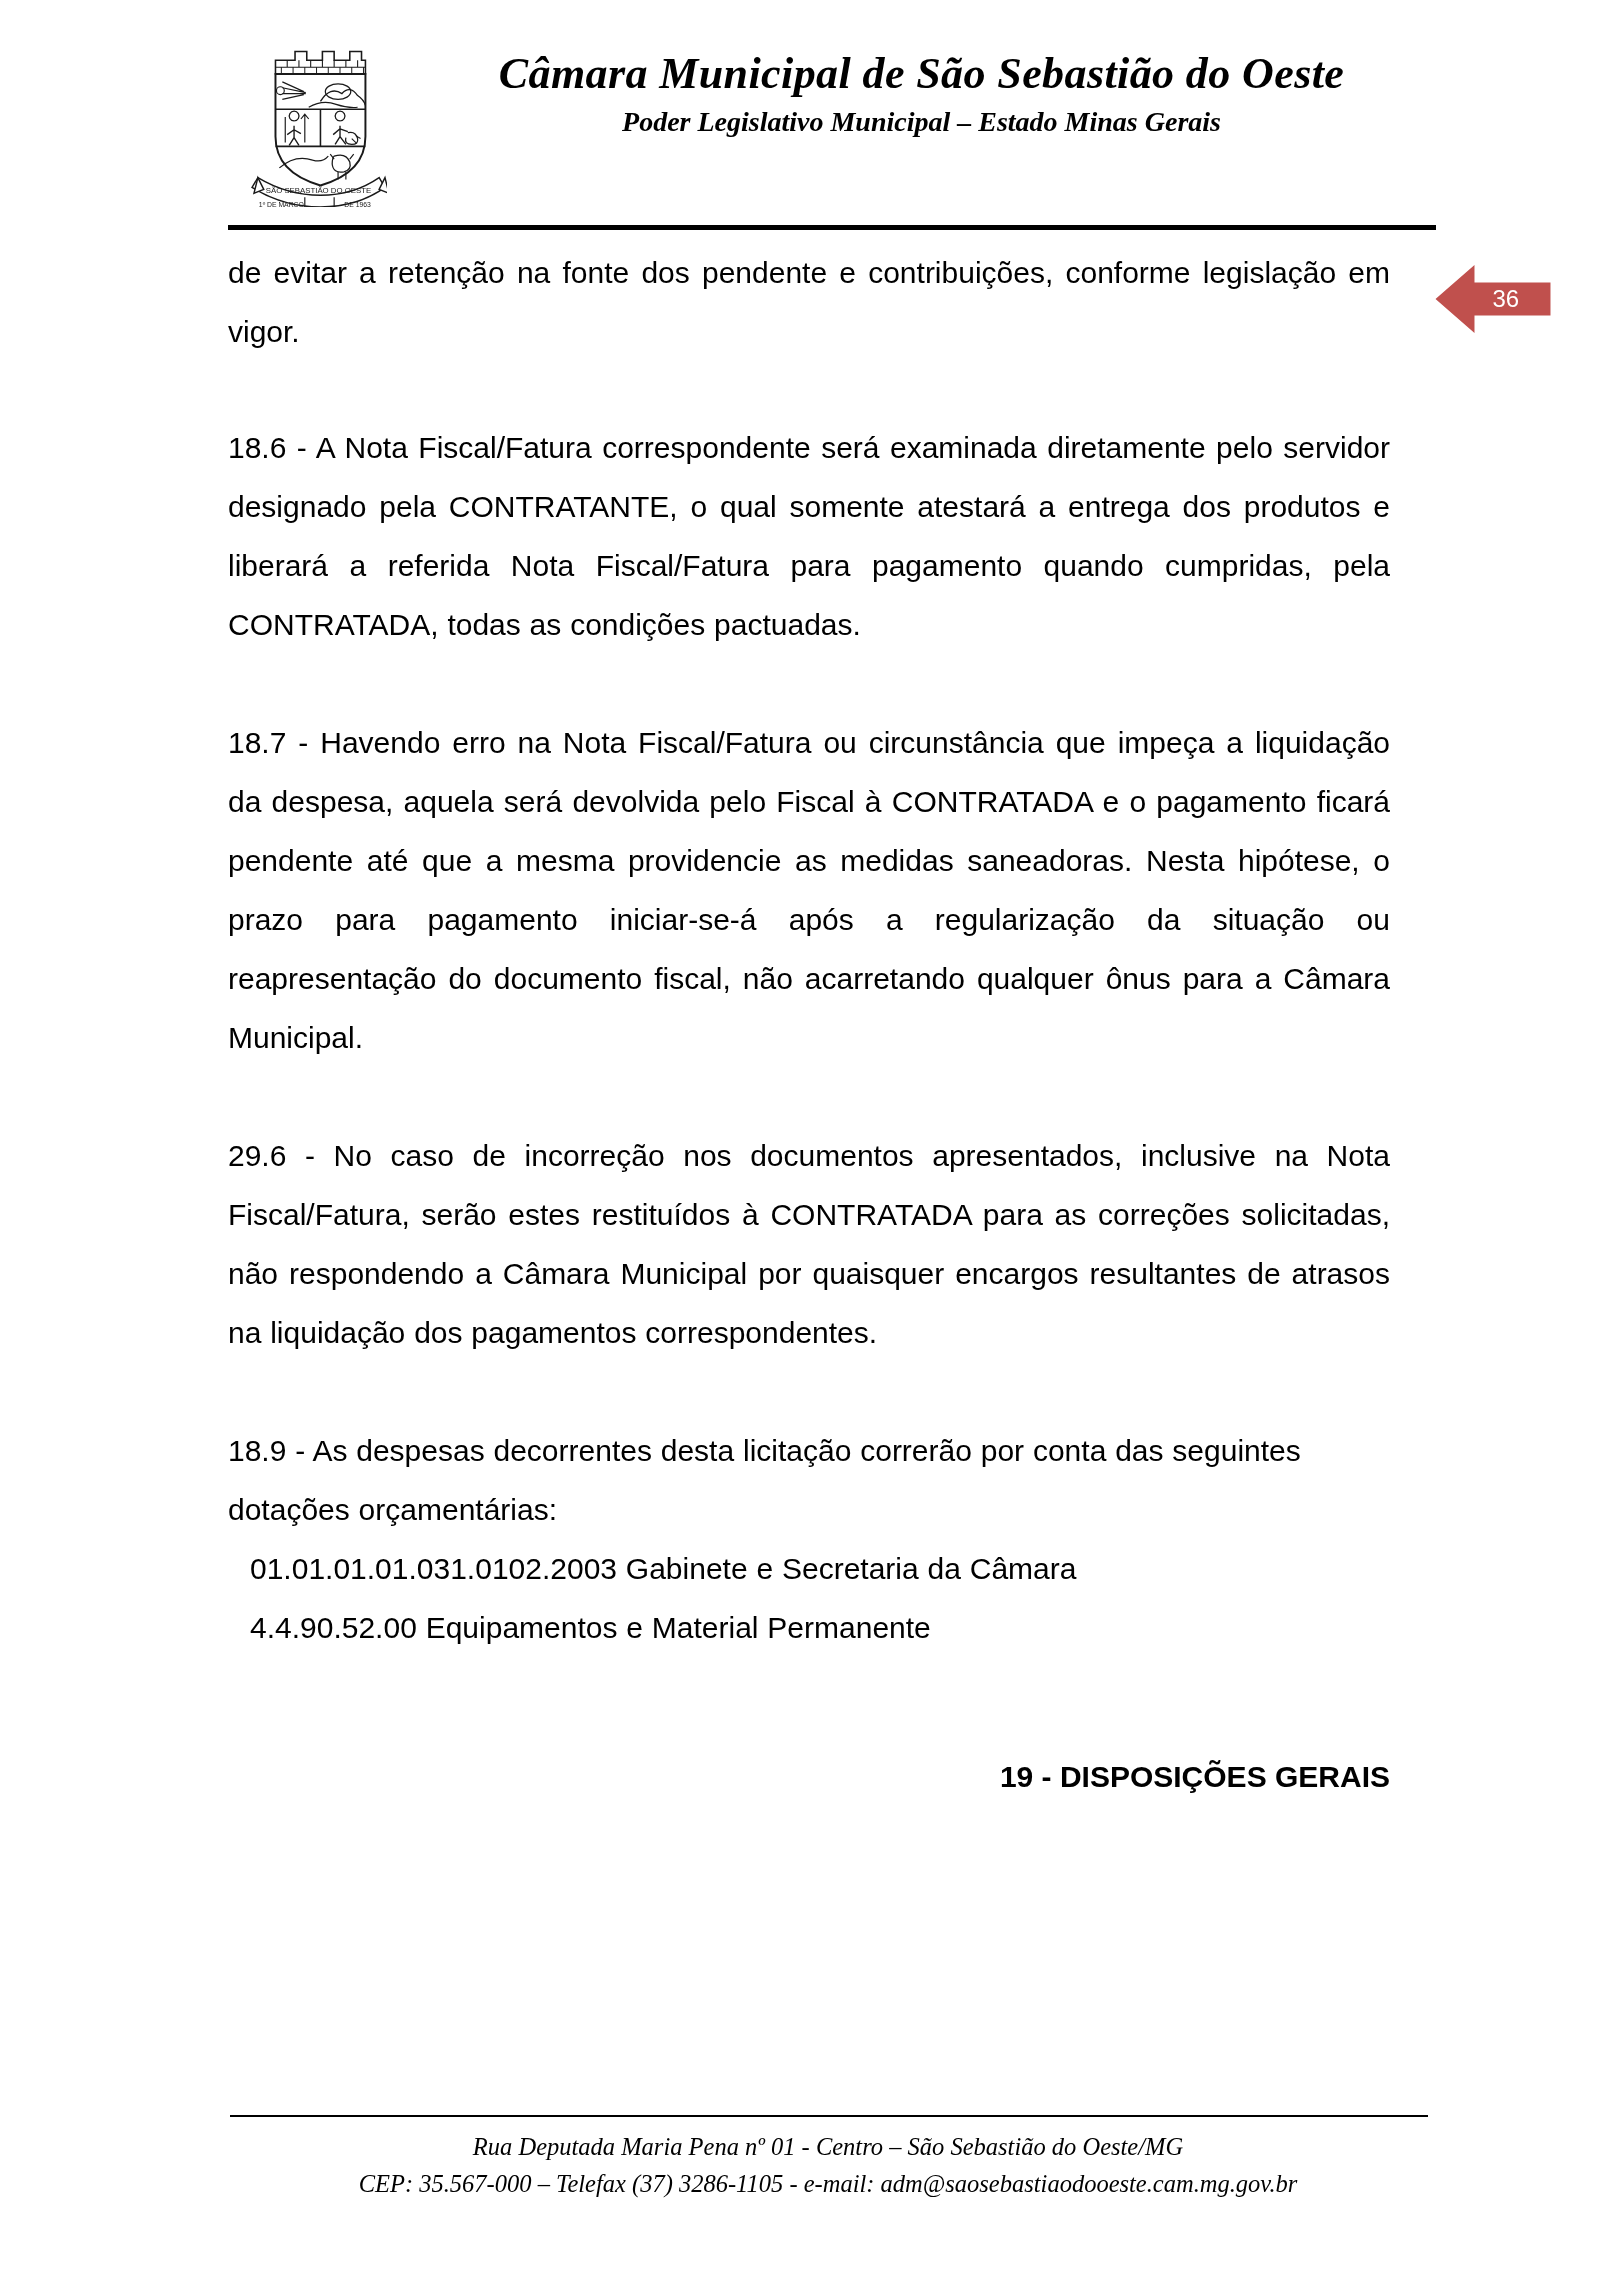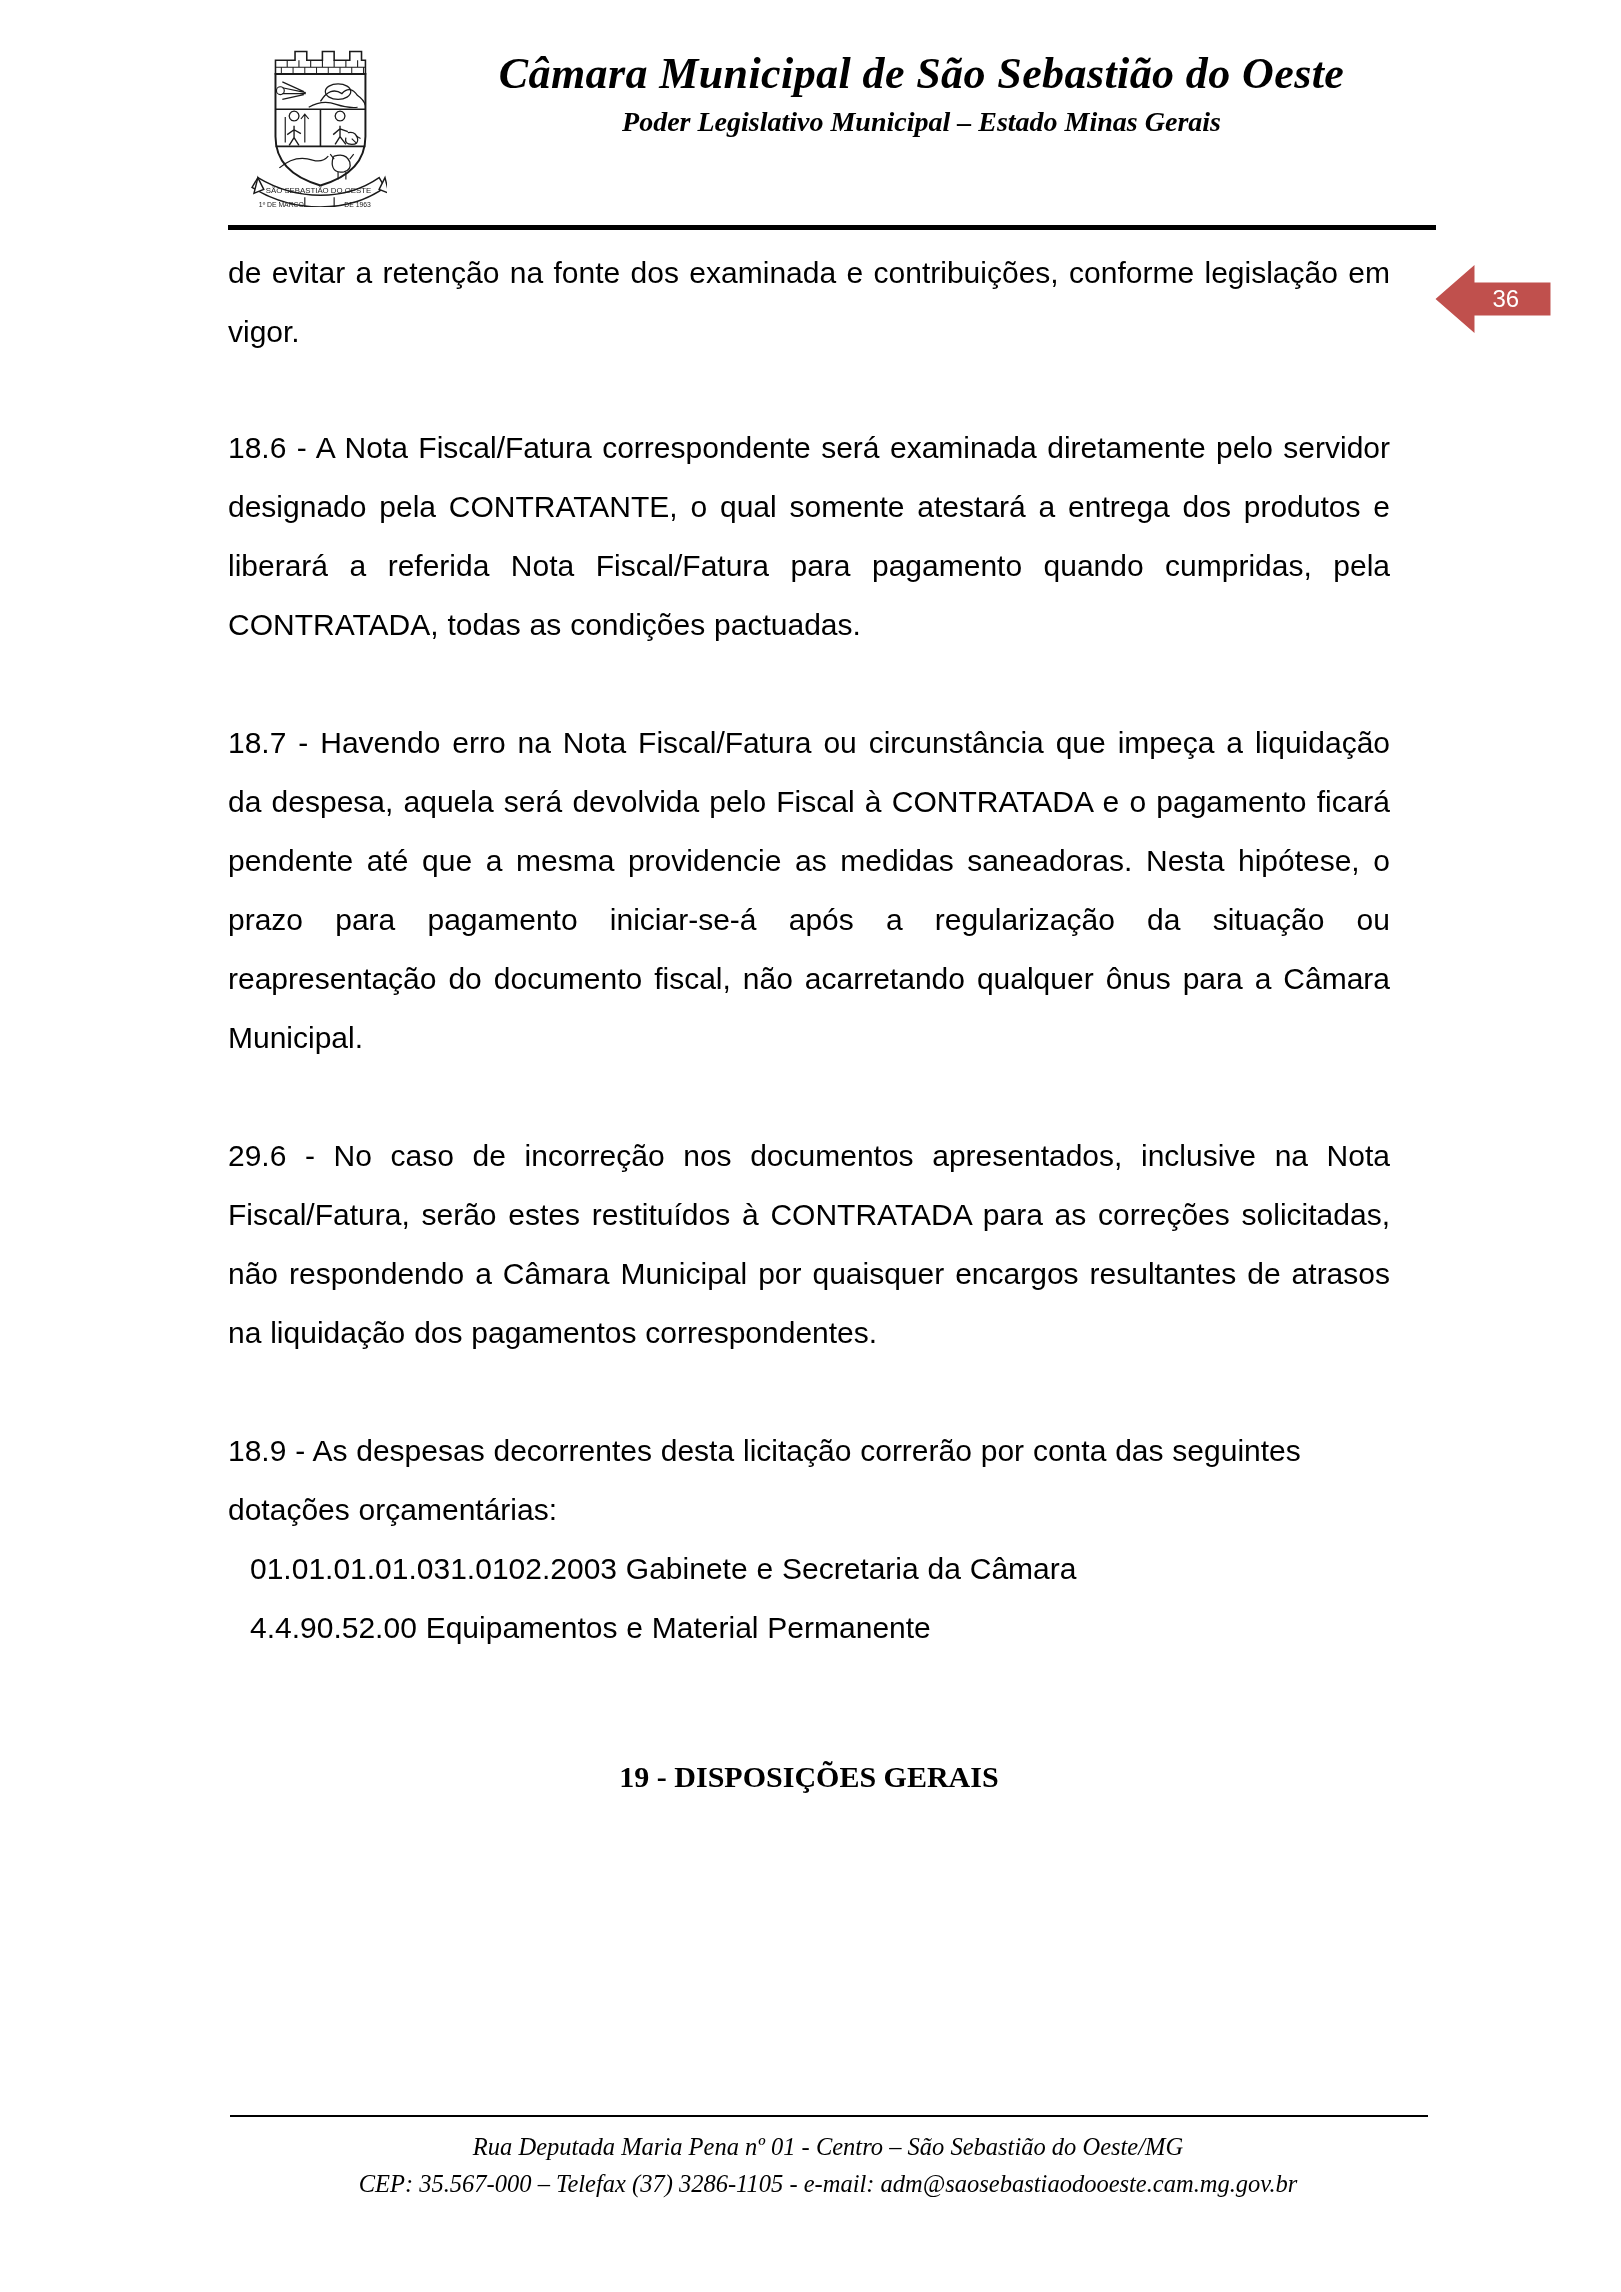--- a/index.html
+++ b/index.html
@@ -118,23 +118,22 @@
   }
   .para.nojust { text-align: left; }
   .para + .para { margin-top: 0; margin-left: 22px; }
   .spacer-1 { height: 57px; }
   .spacer-2 { height: 59px; }
   .spacer-3 { height: 90px; }
   .heading-19 {
     font-size: 30px;
     line-height: 59px;
     font-weight: 700;
-    text-align: center;
+    text-align: right;
     margin: 0;
-    font-family: Liberation Serif, serif;
   }
 
   
   .doc-footer {
     position: absolute;
     left: 0;
     bottom: 0;
     width: 1621px;
     height: 196px;
     padding-left: 32px;
@@ -227,21 +226,21 @@
 
   <div class="page-marker">
     <svg viewBox="0 0 118 78" xmlns="http://www.w3.org/2000/svg">
       <polygon points="0,39 40,4 40,22 118,22 118,56 40,56 40,74" fill="#c0504d"></polygon>
     </svg>
     <div class="page-marker-num">36</div>
   </div>
 
   <div class="doc-body">
 
-    <p class="para">de evitar a retenção na fonte dos examinada e contribuições, conforme legislação em vigor.</p>
+    <p class="para">de evitar a retenção na fonte dos pendente e contribuições, conforme legislação em vigor.</p>
 
     <div class="spacer-1"></div>
 
     <p class="para">18.6 - A Nota Fiscal/Fatura correspondente será examinada diretamente pelo servidor designado pela CONTRATANTE, o qual somente atestará a entrega dos produtos e liberará a referida Nota Fiscal/Fatura para pagamento quando cumpridas, pela CONTRATADA, todas as condições pactuadas.</p>
 
     <div class="spacer-2"></div>
 
     <p class="para">18.7 - Havendo erro na Nota Fiscal/Fatura ou circunstância que impeça a liquidação da despesa, aquela será devolvida pelo Fiscal à CONTRATADA e o pagamento ficará pendente até que a mesma providencie as medidas saneadoras. Nesta hipótese, o prazo para pagamento iniciar-se-á após a regularização da situação ou reapresentação do documento fiscal, não acarretando qualquer ônus para a Câmara Municipal.</p>
 
     <div class="spacer-2"></div>

